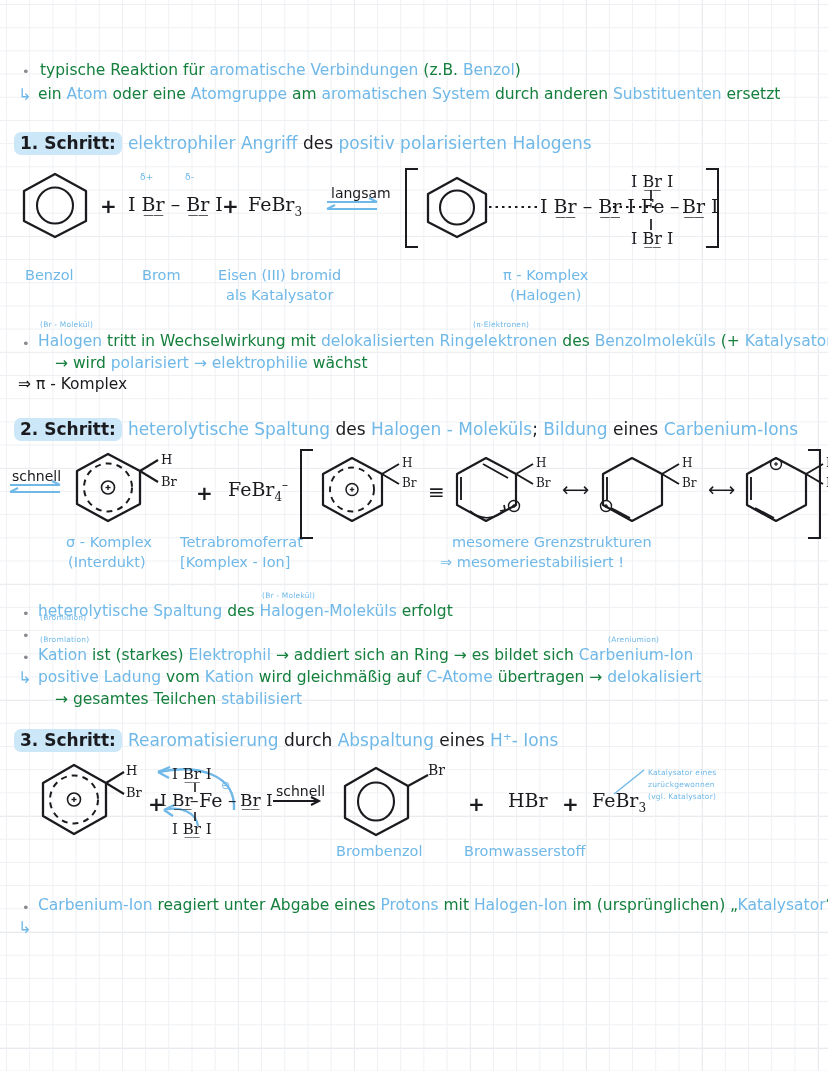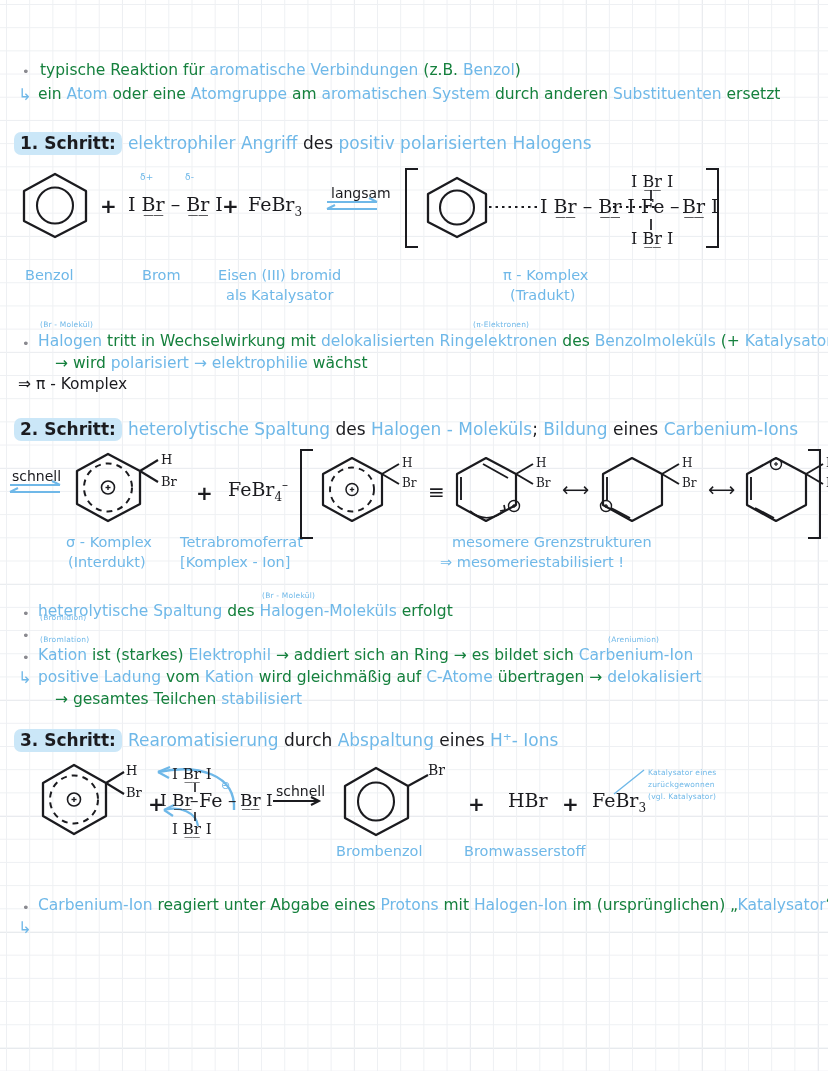--- a/index.html
+++ b/index.html
@@ -193,21 +193,21 @@
   <svg class="chem" style="left:648px;top:219px;" width="6" height="12">
     <line x1="3" y1="0" x2="3" y2="11" stroke="#1b1b1f" stroke-width="1.7"></line>
   </svg>
   <div class="form" style="left:631px;top:229px;font-size:16px;">I B̲r̲ I</div>
 
   <div class="lbl" style="left:25px;top:267px;">Benzol</div>
   <div class="lbl" style="left:142px;top:267px;">Brom</div>
   <div class="lbl" style="left:218px;top:267px;">Eisen (III) bromid</div>
   <div class="lbl" style="left:226px;top:287px;">als  Katalysator</div>
   <div class="lbl" style="left:503px;top:267px;">π - Komplex</div>
-  <div class="lbl" style="left:510px;top:287px;">(Tradukt)</div>
+  <div class="lbl" style="left:510px;top:287px;">(Halogen)</div>
 
   <div class="anno" style="left:40px;top:320px;">(Br - Molekül)</div>
   <div class="anno" style="left:473px;top:320px;">(π-Elektronen)</div>
   <div class="bullet" style="left:22px;top:336px;">•</div>
   <div class="tx" style="left:38px;top:333px;">
     <span class="blu">Halogen</span><span class="blk"> tritt in Wechselwirkung mit </span><span class="blu">delokalisierten Ringelektronen</span><span class="blk"> des </span><span class="blu">Benzolmoleküls</span><span class="blk"> (+ </span><span class="blu">Katalysator</span>
   </div>
   <div class="tx" style="left:55px;top:355px;">
     <span class="blk">→ wird </span><span class="blu">polarisiert</span><span class="blu"> → </span><span class="blu">elektrophilie</span><span class="blk"> wächst</span>
   </div>

